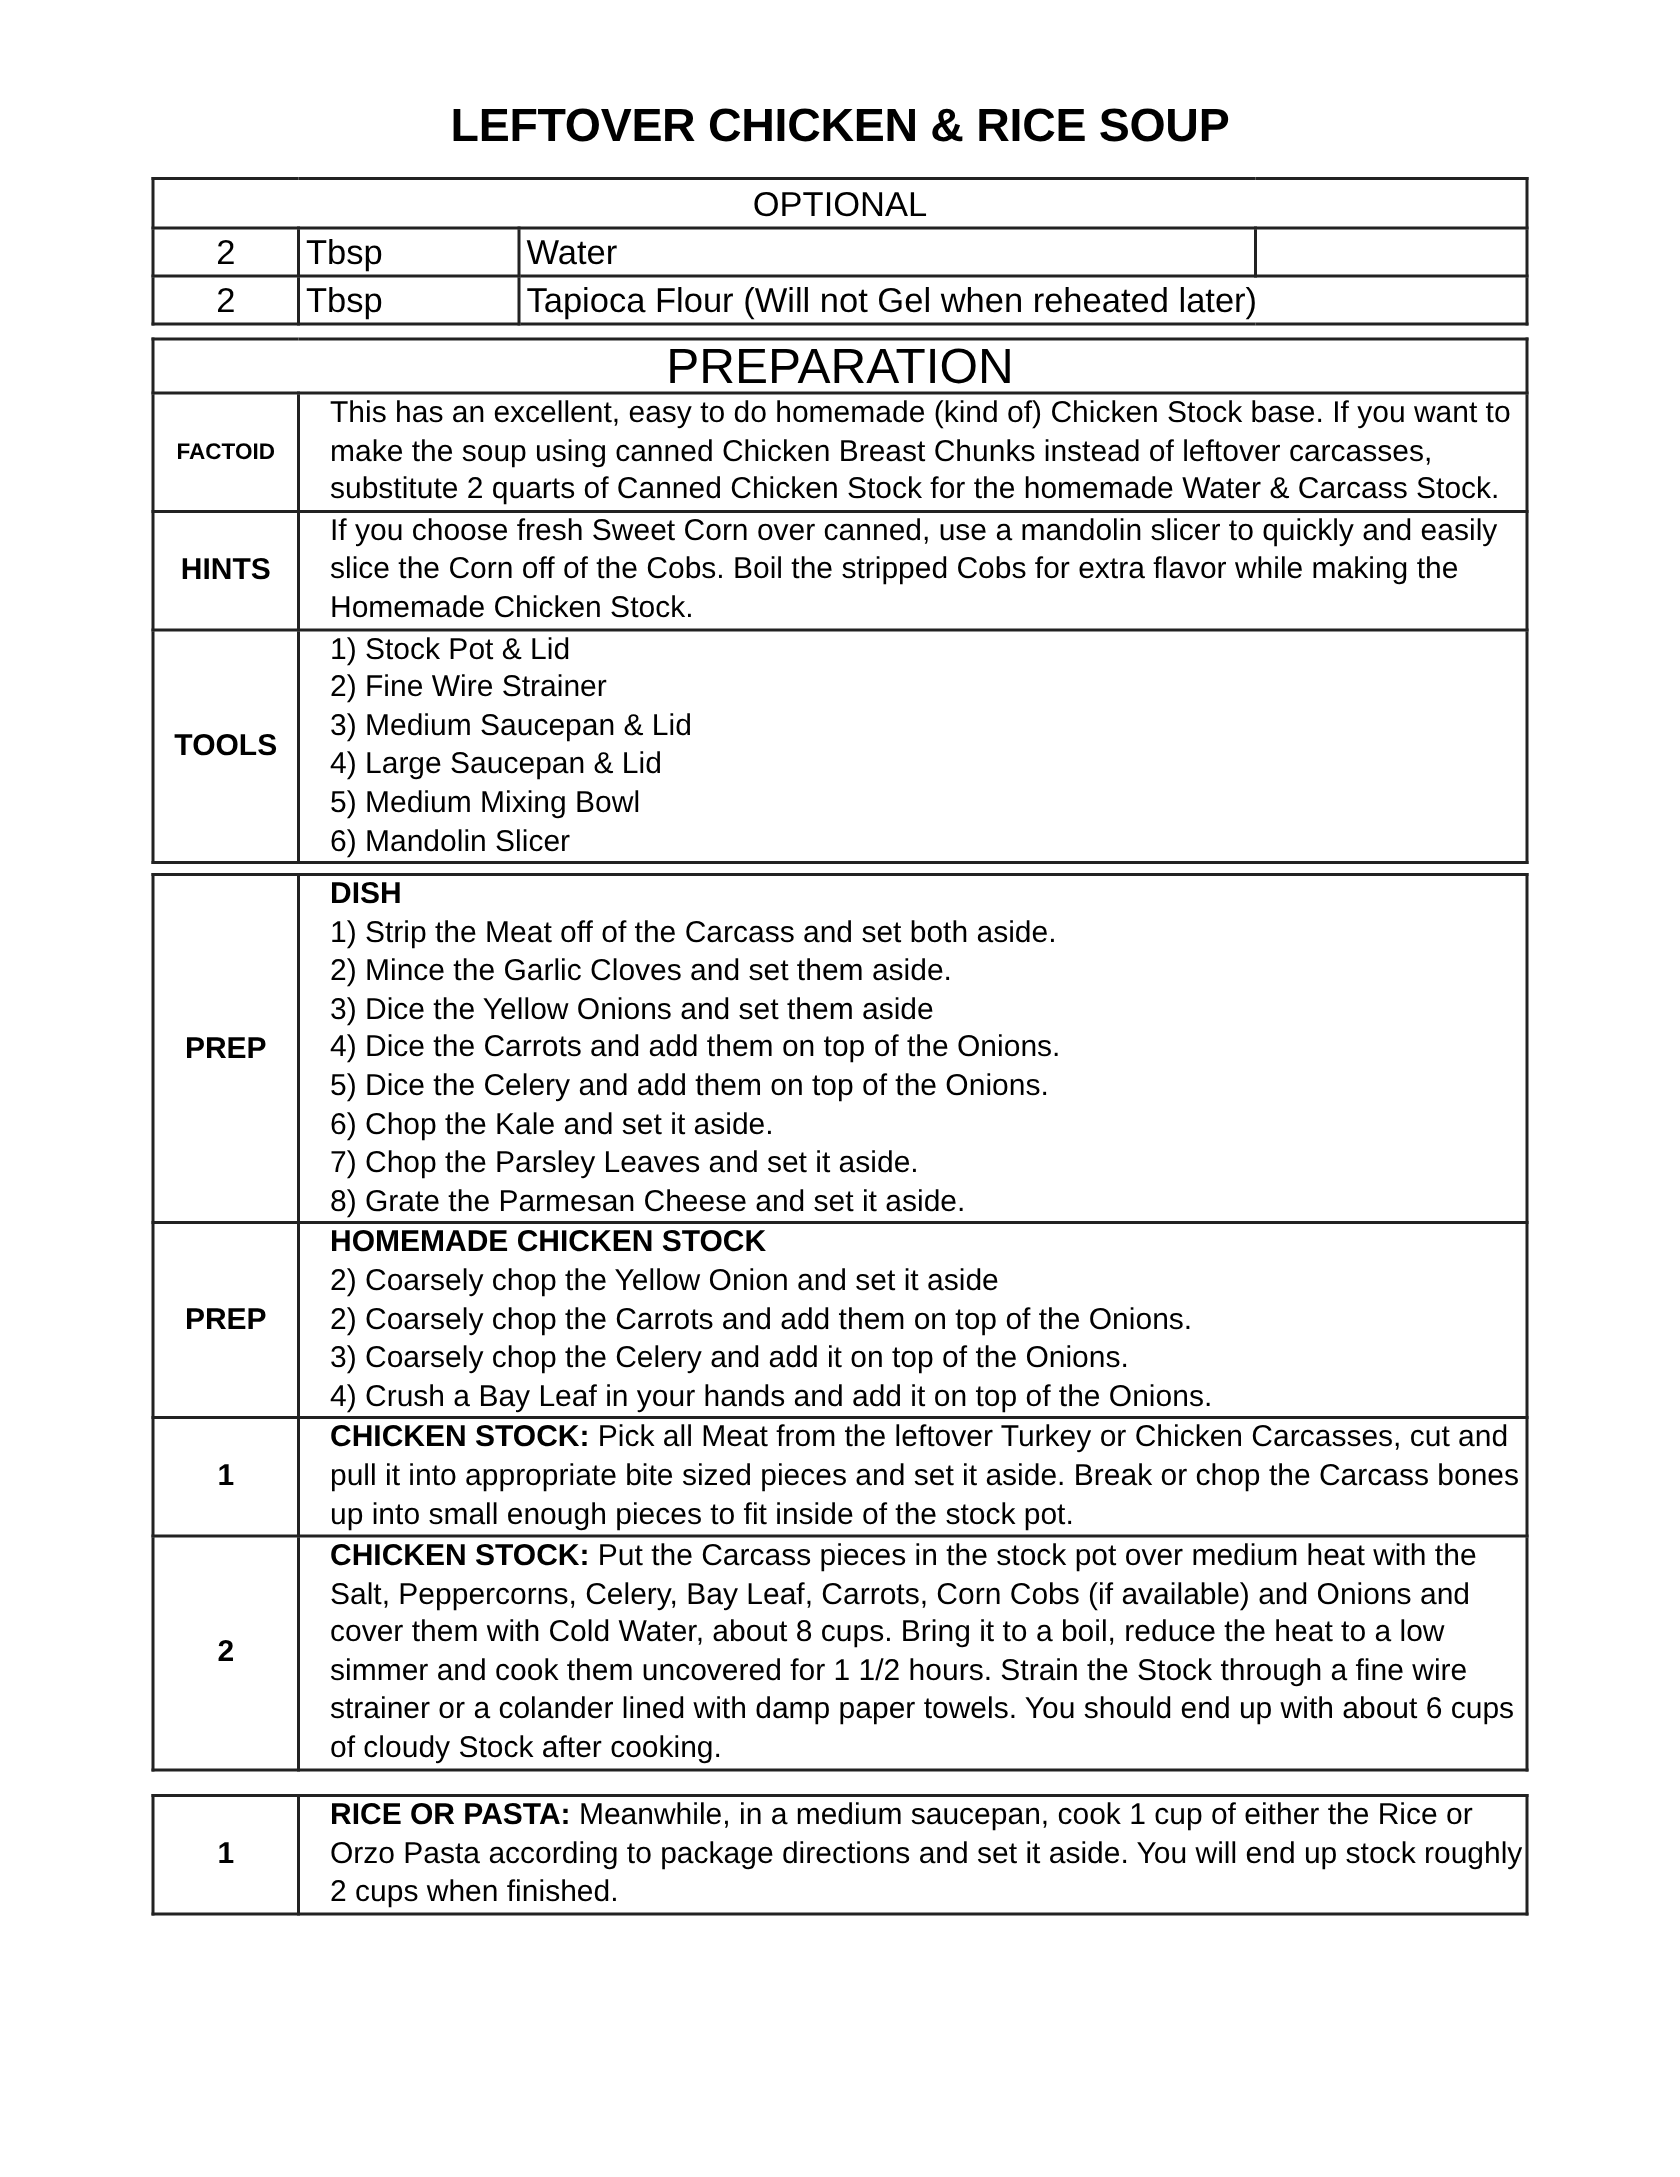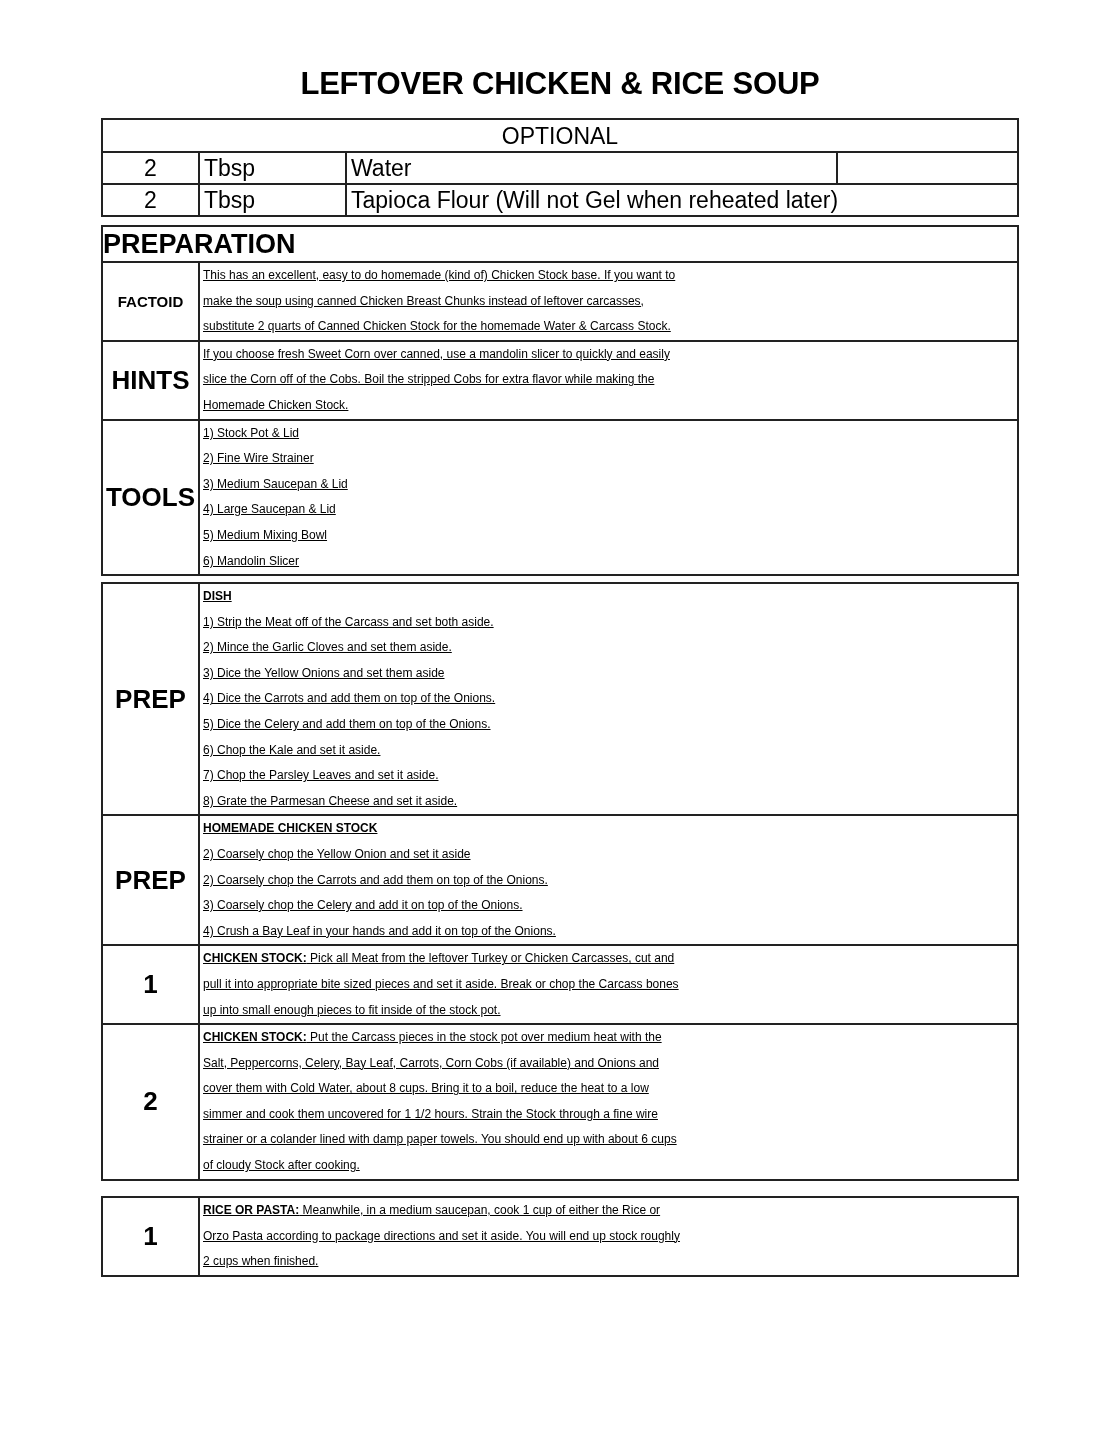--- a/index.html
+++ b/index.html
@@ -8,24 +8,24 @@
   table { border-collapse: collapse; position: absolute; left: 101px; width: 918px; table-layout: fixed; }
   td { border: 2px solid #222; padding: 0; vertical-align: middle; }
   .opt { top: 118px; }
   .opt td { font-size: 23px; height: 30px; line-height: 30px; }
   .opt .hdr { text-align: center; height: 31px; margin-top: 40px; }
   .opt .qty { text-align: center; }
   .opt .unit, .opt .ing { padding-left: 4px; }
   .prep1 { top: 225px; }
   .prep2 { top: 582px; }
   .prep3 { top: 1196px; }
-  .big-hdr { font-weight: bold; font-size: 27px; height: 34px; line-height: 34px; }
-  .lbl { text-align: center; font-weight: bold; font-size: 26px; width: 96px; }
+  .big-hdr { text-align: center; font-weight: normal; font-size: 33px; height: 34px; line-height: 34px; }
+  .lbl { text-align: center; font-weight: bold; font-size: 20px; width: 96px; }
   .lbl.small { font-size: 15px; }
-  .txt { font-size: 12px; line-height: 25.6px; padding: 0 4px 0 3px; vertical-align: top; text-decoration: underline; }
+  .txt { font-size: 20px; line-height: 25.6px; padding: 0 4px 0 20px; vertical-align: top; }
   .txt div { white-space: nowrap; }
   .txt b { font-weight: bold; margin-top: 28px; }
 </style>
 </head>
 <body>
 
 <div class="title">LEFTOVER CHICKEN &amp; RICE SOUP</div>
 
 <table class="opt">
   <colgroup>

